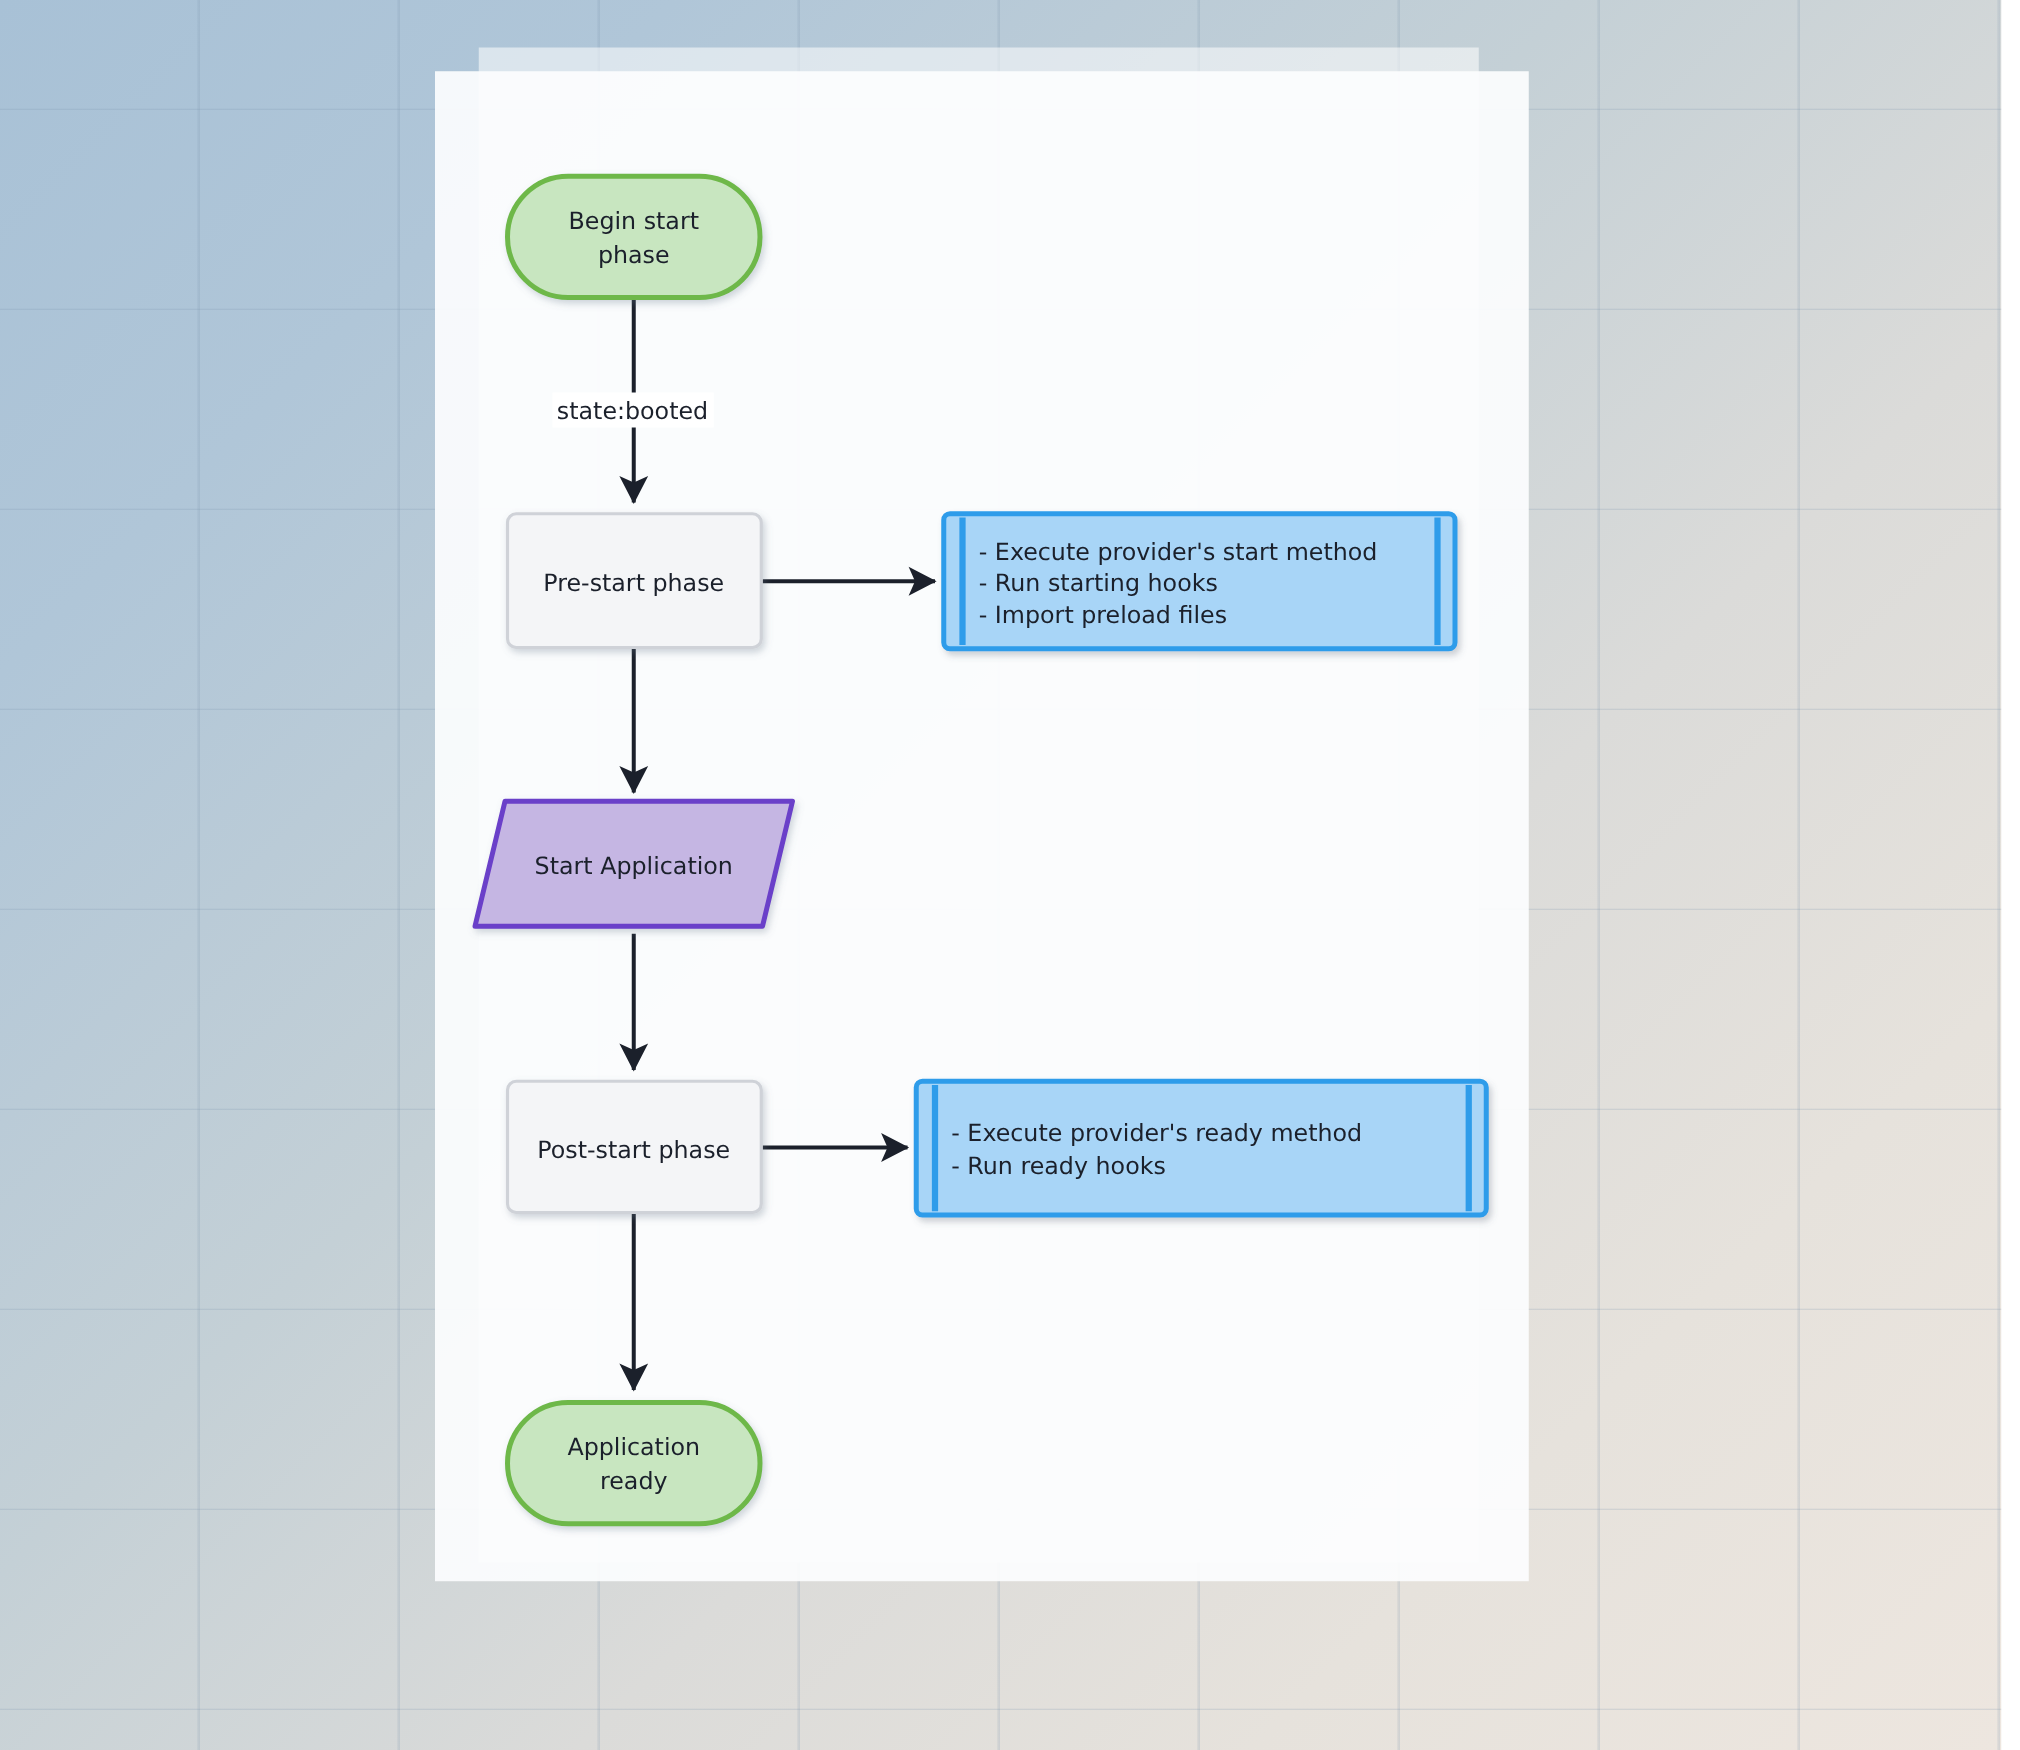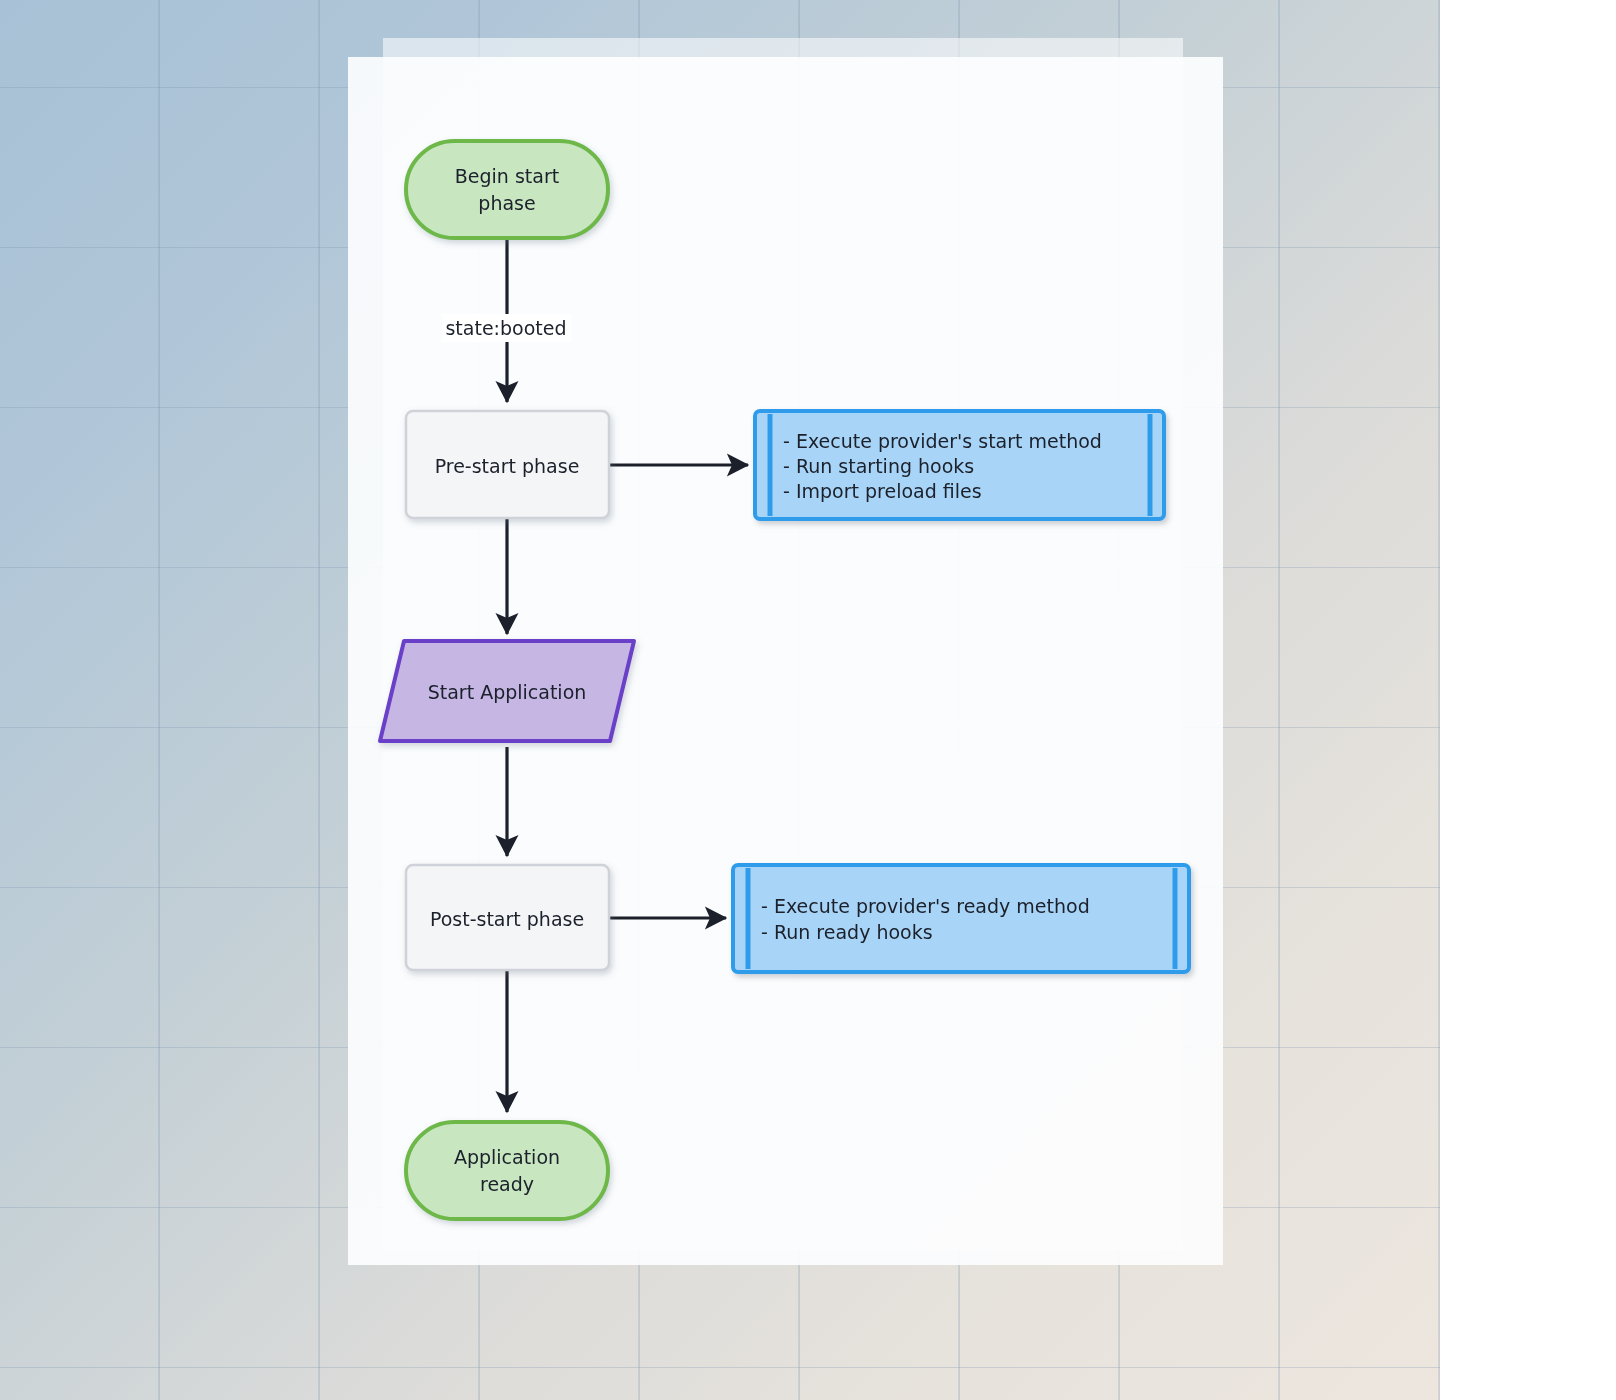--- a/index.html
+++ b/index.html
@@ -7,21 +7,21 @@
     margin: 0;
     padding: 0;
     width: 1616px;
     height: 1400px;
     overflow: hidden;
     font-family: "DejaVu Sans", "Liberation Sans", sans-serif;
   }
 
   #stage {
     position: relative;
-    width: 1440px;
+    width: 1601px;
     height: 1400px;
     background:
       linear-gradient(135deg,
         rgba(168,193,214,1) 0%,
         rgba(176,198,216,1) 18%,
         rgba(196,208,214,1) 42%,
         rgba(219,219,217,1) 62%,
         rgba(230,226,220,1) 80%,
         rgba(237,230,223,1) 100%);
   }

